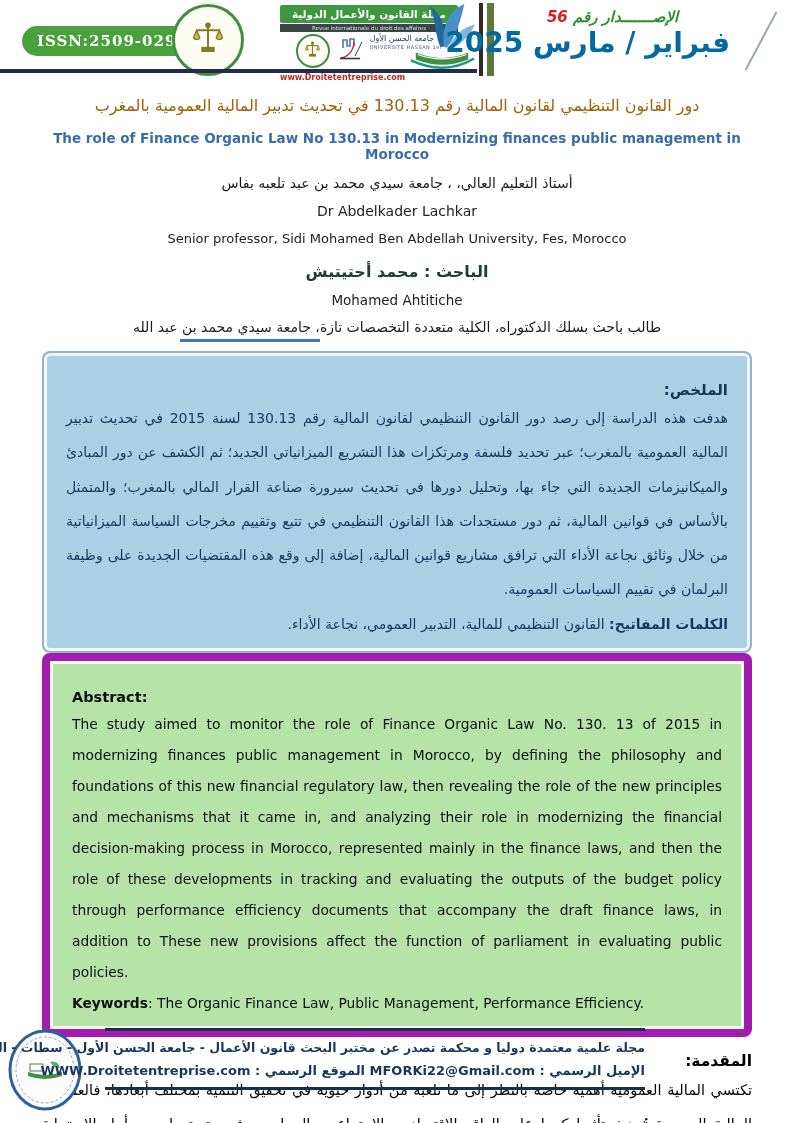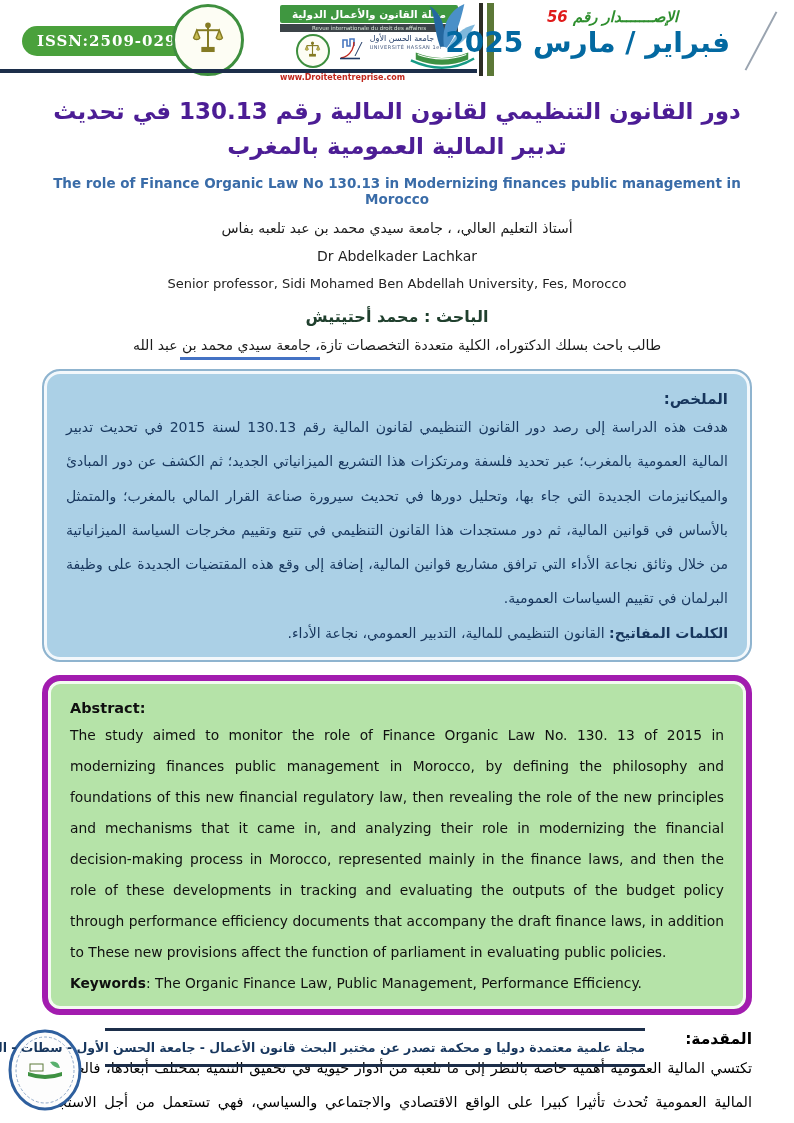--- a/index.html
+++ b/index.html
@@ -27,34 +27,34 @@
   .vbar-dark{position:absolute;left:479px;top:3px;width:4px;height:73px;background:#2c2c24;}
   .vbar-green{position:absolute;left:487px;top:3px;width:7px;height:73px;background:#5c7837;}
   .issue-block{position:absolute;left:495px;top:8px;width:235px;text-align:center;direction:rtl;}
   .issue-line{font-size:15px;font-weight:bold;white-space:nowrap;font-style:italic;}
   .issue-label{color:#2f8f2f;}
   .issue-number{color:#e01b1b;}
   .issue-date{font-size:28px;font-weight:bold;color:#0369a1;white-space:nowrap;}
   .slash-deco{position:absolute;left:760px;top:8px;width:2px;height:66px;background:#9aa4b0;transform:rotate(28deg);}
   
   .content{position:absolute;left:42px;top:94px;width:710px;text-align:center;}
-  .title-ar{direction:rtl;font-size:23px;font-weight:bold;color:#4c1d95;line-height:1.5;}
+  .title-ar{direction:rtl;font-size:16px;font-weight:normal;color:#a16207;line-height:1.5;}
   .title-en{margin-top:12px;font-size:13.5px;font-weight:bold;color:#3a6ca8;}
   .author-ar{margin-top:16px;font-size:16px;font-weight:bold;color:#20402e;direction:rtl;}
   .affil-ar{margin-top:13px;font-size:14px;color:#1a1a1a;direction:rtl;}
   .name-en{margin-top:12px;font-size:14px;color:#222;}
   .affil-en{margin-top:12px;font-size:13px;color:#222;}
   .blue-underline{width:140px;height:3px;background:#4472c4;margin:4px 0 0 138px;}
   
-  .box{border-radius:18px;box-shadow:inset 0 0 0 3px rgba(255,255,255,.85);
-       padding:19px 22px 10px;text-align:right;}
+  .box{border-radius:8px;box-shadow:inset 0 0 0 3px rgba(255,255,255,.85);
+       padding:28px 22px 10px;text-align:right;}
   .box-ar{margin-top:9px;background:#abd0e6;border:2px solid #8fb4cf;color:#17365d;direction:rtl;}
   .box-ar .box-head{font-size:15px;font-weight:bold;}
   .box-ar .box-body{font-size:14px;line-height:2.45;text-align:justify;margin-top:2px;}
-  .box-en{margin-top:13px;background:#b5e3a8;border:6px solid #a21caf;color:#101010;direction:ltr;text-align:left;}
+  .box-en{background:#b5e3a8;border:8px solid #a21caf;color:#101010;direction:ltr;text-align:left;}
   .box-en .box-head{font-size:14.5px;font-weight:bold;}
   .box-en .box-body{font-size:13.8px;line-height:2.25;text-align:justify;margin-top:4px;}
   .kw-label{font-weight:bold;}
   
   .intro-head{margin-top:15px;font-size:15.5px;font-weight:bold;color:#000;direction:rtl;text-align:right;}
   .intro-body{margin-top:4px;font-size:14.5px;color:#000;direction:rtl;text-align:justify;line-height:2.3;}
   
   .footer{position:absolute;left:0;top:1022px;width:794px;height:101px;}
   .footer-center{position:absolute;left:105px;top:6px;width:540px;text-align:center;color:#17365d;}
   .footer-rule{height:3px;background:#1c2e4a;}
@@ -145,20 +145,21 @@
   <div class="content">
 
     <div class="title-ar">دور القانون التنظيمي لقانون المالية رقم 130.13 في تحديث تدبير المالية العمومية بالمغرب</div>
     <div class="title-en">The role of Finance Organic Law No 130.13 in Modernizing finances public management in Morocco</div>
 
     <div class="affil-ar">أستاذ التعليم العالي، ، جامعة سيدي محمد بن عبد تلعبه بفاس</div>
     <div class="name-en">Dr Abdelkader Lachkar</div>
     <div class="affil-en">Senior professor, Sidi Mohamed Ben Abdellah University, Fes, Morocco</div>
 
     <div class="author-ar">الباحث : محمد أحتيتيش</div>
+    <div class="name-en" style="margin-top:11px;font-size:13.5px;">Mohamed Ahtitiche</div>
     <div class="affil-ar" style="margin-top:11px;">طالب باحث بسلك الدكتوراه، الكلية متعددة التخصصات تازة، جامعة سيدي محمد بن عبد الله</div>
     <div class="blue-underline"></div>
 
     <div class="box box-ar">
       <div class="box-head">الملخص:</div>
       <div class="box-body"><span>هدفت هذه الدراسة إلى رصد دور القانون التنظيمي لقانون المالية رقم 130.13 لسنة 2015 في تحديث تدبير المالية العمومية بالمغرب؛ عبر تحديد فلسفة ومرتكزات هذا التشريع الميزانياتي الجديد؛ ثم  الكشف عن دور المبادئ والميكانيزمات الجديدة التي جاء بها، وتحليل دورها في تحديث سيرورة صناعة القرار المالي بالمغرب؛ والمتمثل بالأساس في قوانين المالية، ثم دور مستجدات هذا القانون التنظيمي في تتبع وتقييم مخرجات السياسة الميزانياتية من خلال وثائق نجاعة الأداء التي ترافق مشاريع قوانين المالية، إضافة إلى وقع هذه المقتضيات الجديدة على وظيفة البرلمان في تقييم السياسات العمومية.</span><br>
         <span class="kw-label">الكلمات المفاتيح:</span><span> القانون التنظيمي للمالية، التدبير العمومي، نجاعة الأداء.</span>
       </div>
     </div>
 
@@ -181,18 +182,21 @@
         <ellipse cx="39" cy="42" rx="29" ry="33" fill="none" stroke="#8fa8c8" stroke-width="1" stroke-dasharray="3 2"></ellipse>
         <path d="M22,44 Q39,50 56,44 L56,48 Q39,54 22,48 Z" fill="#3e9142"></path>
         <rect x="24" y="36" width="13" height="7" fill="none" stroke="#5d7a3a" stroke-width="1"></rect>
         <path d="M44,34 q4,6 10,6 q-2-8 -10-6" fill="#58b06e"></path>
       </svg>
     </div>
 
     <div class="footer-center">
       <div class="footer-rule"></div>
       <div class="footer-line1">مجلة علمية معتمدة  دوليا و محكمة تصدر عن مختبر البحث قانون الأعمال - جامعة الحسن الأول - سطات - المغرب</div>
+      <div class="footer-line2">
+        <span>الإميل الرسمي : </span><span class="ltr">MFORKi22@Gmail.com</span><span> الموقع الرسمي : </span><span class="ltr">WWW.Droitetentreprise.com</span>
+      </div>
       <div class="footer-rule footer-rule-b"></div>
     </div>
 
   </div>
 
 </div>
 
 </body></html>

